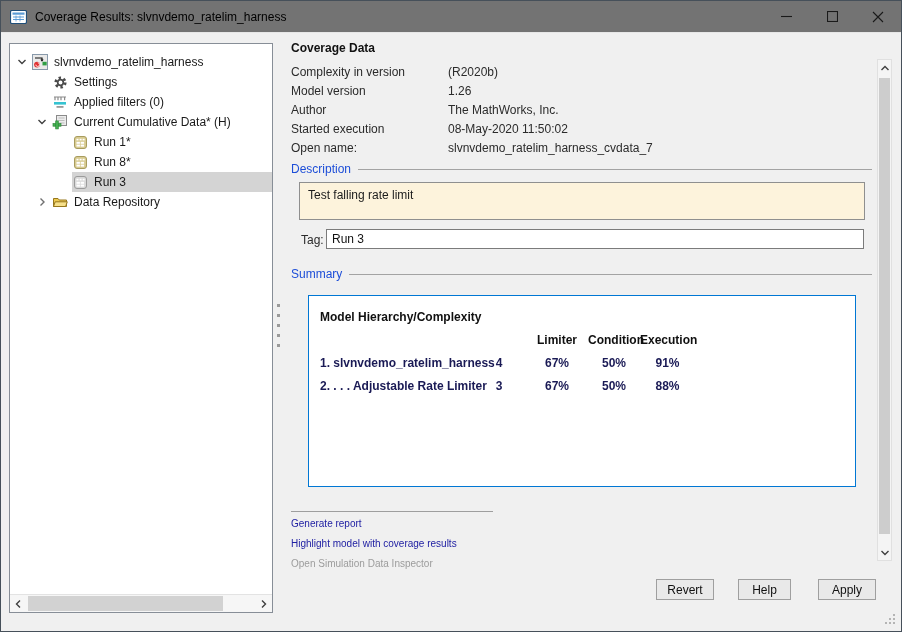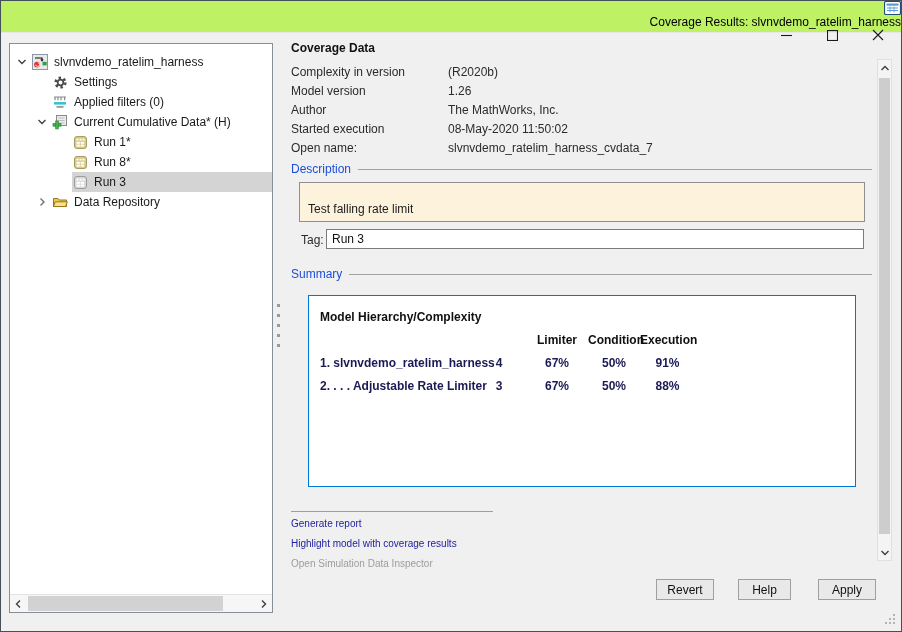--- a/index.html
+++ b/index.html
@@ -4,22 +4,22 @@
 <style>
   html,body{margin:0;padding:0;background:#e8e8e8;}
   body{width:902px;height:632px;overflow:hidden;}
   #window{
     position:relative;width:902px;height:632px;box-sizing:border-box;
     border:1px solid #46505a;background:#f0f0f0;
     font-family:"Liberation Sans",sans-serif;font-size:12px;color:#1f1f1f;
     overflow:hidden;
   }
   
-  .titlebar{position:absolute;top:0;left:0;right:0;height:31px;background:#bef264;
-    border-bottom:1px solid #e7e7e7;display:flex;align-items:flex-end;flex-direction:column;}
+  .titlebar{position:absolute;top:0;left:0;right:0;height:31px;background:#737373;
+    border-bottom:1px solid #e7e7e7;display:flex;align-items:center;}
   .title-icon{margin-left:9px;display:flex;}
   .title-text{margin-left:8px;color:#000;}
   .win-controls{margin-left:auto;display:flex;height:100%;}
   .win-btn{width:46px;height:100%;display:flex;align-items:center;justify-content:center;}
   
   .tree-panel{position:absolute;left:8px;top:42px;width:264px;height:570px;
     background:#fff;border:1px solid #878e97;box-sizing:border-box;overflow:hidden;}
   .tree-content{padding-top:8px;}
   .tree-row{height:20px;display:flex;align-items:center;}
   .chev{width:20px;height:20px;flex:0 0 auto;display:flex;align-items:center;justify-content:center;}
@@ -42,21 +42,21 @@
   .splitter-dots .dot{width:3px;height:3px;background:#9a9a9a;}
   
   .sec-title{position:absolute;font-weight:bold;color:#111;}
   #cov-title{left:290px;top:40px;}
   #fields{position:absolute;left:290px;top:61px;display:grid;
     grid-template-columns:157px auto;grid-auto-rows:19px;align-items:center;color:#2b2b2b;}
   .sec-head{position:absolute;display:flex;align-items:center;color:#1d4ed8;}
   .sec-line{flex:1;height:1px;background:#a3a3a3;margin-left:7px;margin-top:1px;}
   #desc-head{left:290px;top:161px;width:581px;}
   .desc-box{position:absolute;left:298px;top:181px;width:566px;height:38px;box-sizing:border-box;
-    background:#fdf3dc;border:1px solid #8f8f8f;padding:19px 8px;color:#1c1c1c;}
+    background:#fdf3dc;border:1px solid #8f8f8f;padding:5px 8px;color:#1c1c1c;}
   #tag-label{position:absolute;left:300px;top:232px;color:#2b2b2b;}
   #tag-input{position:absolute;left:325px;top:228px;width:538px;height:20px;box-sizing:border-box;
     border:1px solid #7b7b7b;background:#fff;font-family:"Liberation Sans",sans-serif;
     font-size:12px;padding:0 0 0 5px;color:#111;outline:none;}
   #sum-head{left:290px;top:266px;width:581px;}
   .sum-box{position:absolute;left:307px;top:294px;width:548px;height:192px;box-sizing:border-box;
     background:#fff;border:1px solid #0077d4;}
   .mh-title{position:absolute;left:11px;top:14px;font-weight:bold;color:#101010;white-space:nowrap;}
   .sum-table{position:absolute;left:11px;top:32px;display:grid;
     grid-template-columns:152px 54px 62px 52px 55px;grid-auto-rows:23px;

